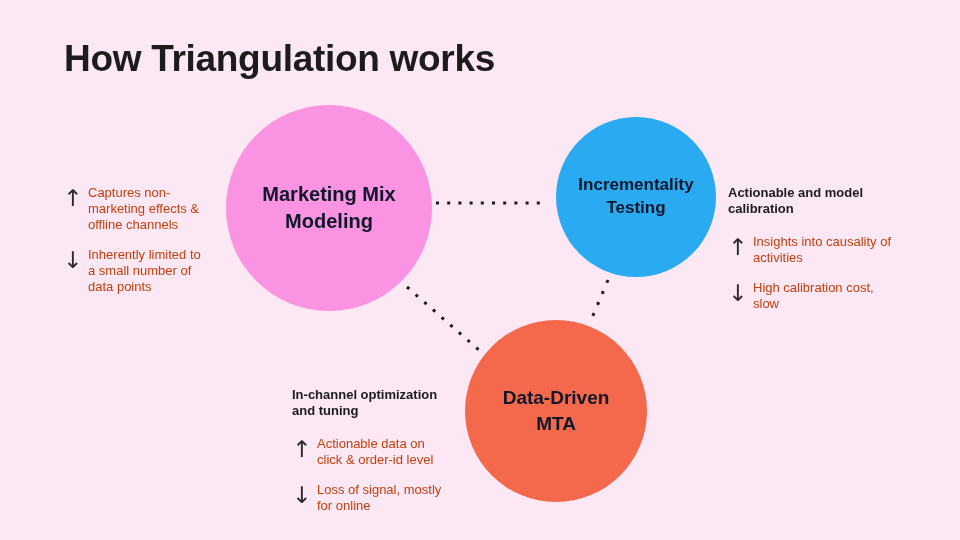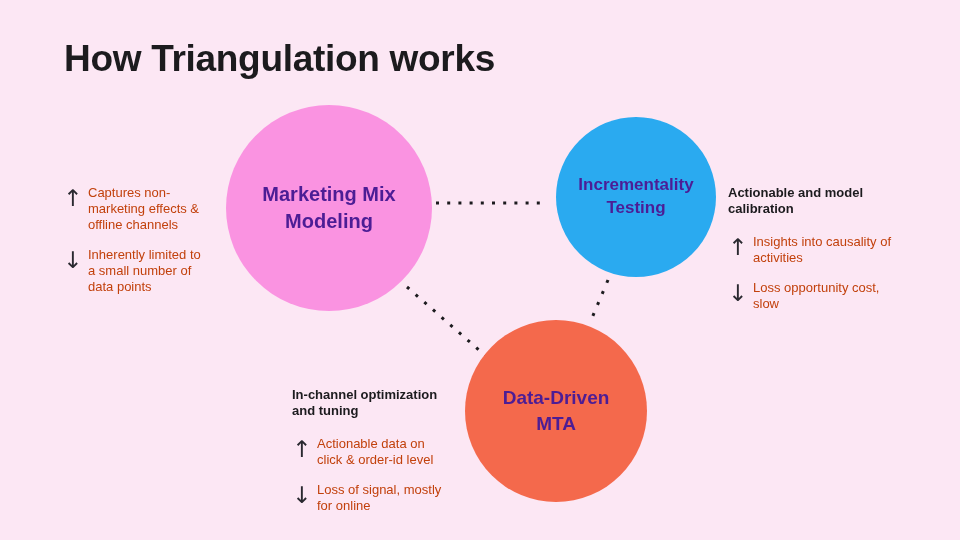--- a/index.html
+++ b/index.html
@@ -15,21 +15,21 @@
   .title{
     position:absolute;left:64px;top:38px;
     font-size:37px;font-weight:600;letter-spacing:-0.3px;color:var(--ink);
   }
   .connectors{position:absolute;left:0;top:0;width:960px;height:540px;}
   .circle{
     position:absolute;border-radius:50%;
     display:flex;align-items:center;justify-content:center;text-align:center;
   }
   .circle .circle-label{
-    white-space:pre-line;font-weight:600;color:#4c1d95;line-height:1.35;
+    white-space:pre-line;font-weight:600;color:#0f172a;line-height:1.35;
   }
   .circle-mmm{left:226px;top:105px;width:206px;height:206px;background:var(--pink);}
   .circle-mmm .circle-label{font-size:20px;}
   .circle-inc{left:556px;top:117px;width:160px;height:160px;background:var(--blue);}
   .circle-inc .circle-label{font-size:17px;}
   .circle-mta{left:465px;top:320px;width:182px;height:182px;background:var(--orange);}
   .circle-mta .circle-label{font-size:19px;}
   .note{position:absolute;}
   .note-mmm{left:63px;top:185px;width:160px;}
   .note-inc{left:728px;top:185px;width:198px;}
@@ -95,21 +95,21 @@
   <div class="note note-inc">
     <div class="note-heading">Actionable and model
 calibration</div>
     <div class="note-item">
       <span class="arrow">↑</span>
       <span class="note-text">Insights into causality of
 activities</span>
     </div>
     <div class="note-item">
       <span class="arrow">↓</span>
-      <span class="note-text">Loss opportunity cost,
+      <span class="note-text">High calibration cost,
 slow</span>
     </div>
   </div>
 
   <div class="note note-mta">
     <div class="note-heading">In-channel optimization
 and tuning</div>
     <div class="note-item">
       <span class="arrow">↑</span>
       <span class="note-text">Actionable data on

